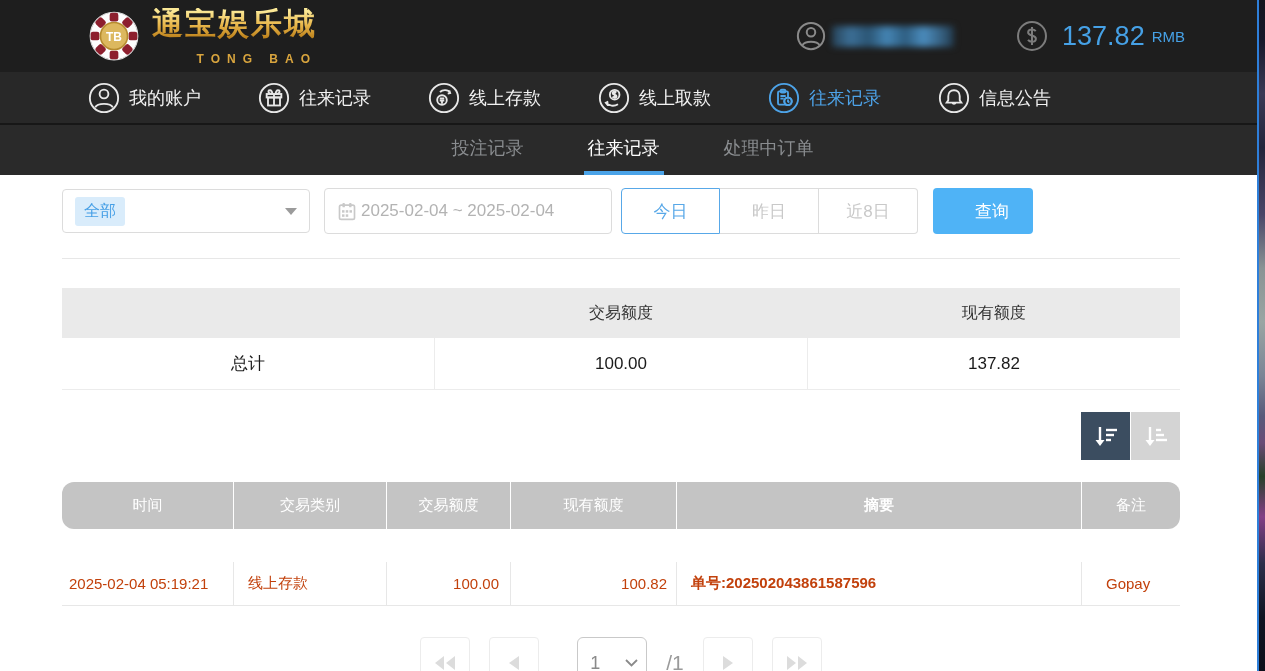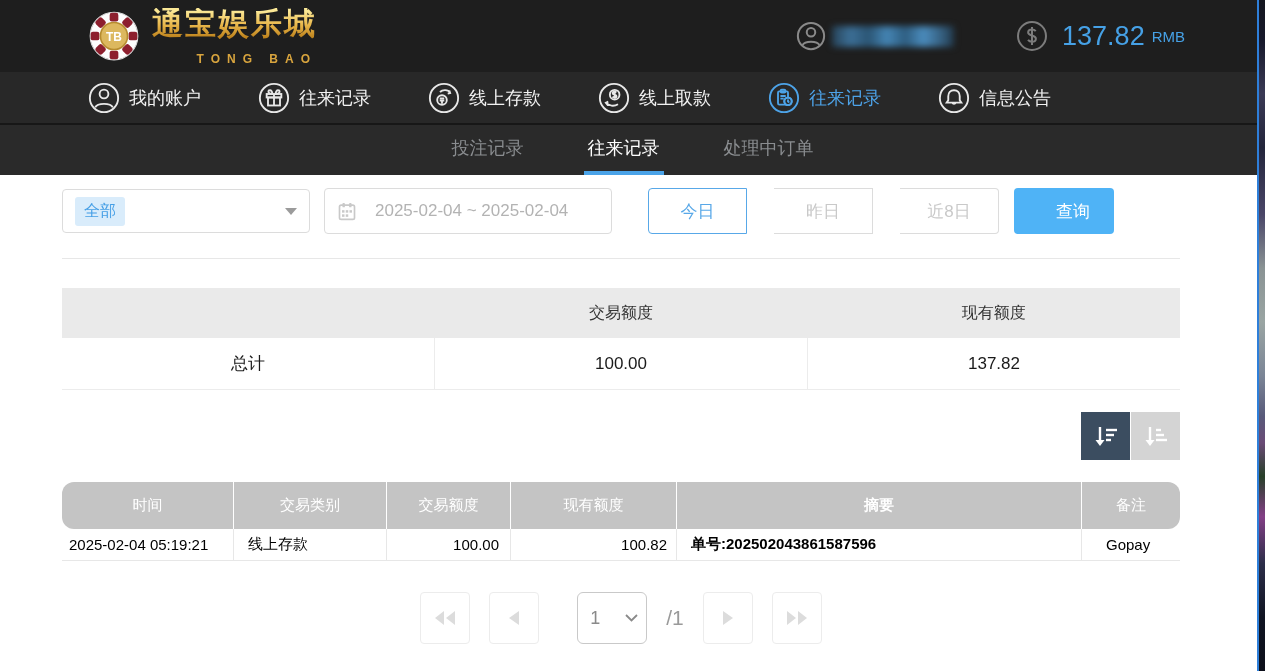--- a/index.html
+++ b/index.html
@@ -52,26 +52,26 @@
   
   .content { padding:13px 85px 0 62px; }
 
   .filter-row { display:flex; align-items:center; height:46px; }
   .type-select { width:248px; height:44px; border:1px solid #dcdcdc; border-radius:4px;
     display:flex; align-items:center; padding:0 12px; position:relative; cursor:pointer; }
   .type-token { background:#d9ecfb; color:#459fe6; font-size:16px; padding:4px 9px; border-radius:3px; }
   .caret-down { margin-left:auto; width:0; height:0; border-left:6px solid transparent;
     border-right:6px solid transparent; border-top:7px solid #9b9b9b; }
   .date-box { width:288px; height:46px; border:1px solid #dcdcdc; border-radius:4px;
-    margin-left:14px; display:flex; align-items:center; padding:0 12px; gap:18px;
+    margin-left:14px; display:flex; align-items:center; padding:0 12px; gap:4px;
     color:#b3b3b3; font-size:17px; cursor:pointer; }
   .cal-icon { color:#c9c9c9; display:flex; }
   .quick-group { display:flex; margin-left:9px; }
   .quick-btn { width:99px; height:46px; background:#fff; border:1px solid #dcdcdc;
-    color:#c9c9c9; font-size:17px; display:flex; align-items:center; justify-content:center; cursor:pointer;margin-left:27px; }
+    color:#c9c9c9; font-size:17px; display:flex; align-items:center; justify-content:center; cursor:pointer; }
   .quick-btn:first-child { border-radius:4px 0 0 4px; }
   .quick-btn:last-child { border-radius:0 4px 4px 0; }
   .quick-btn + .quick-btn { border-left:none; }
   .quick-btn.active { border:1px solid #58a8e8; color:#58a8e8; position:relative; z-index:1; }
   .search-btn { width:100px; height:46px; margin-left:15px; background:#4fb3f6; border:none;
     border-radius:4px; color:#fff; font-size:17px; cursor:pointer;padding-left:18px; }
 
   .divider { border:none; border-top:1px solid #e7e7e7; margin-top:24px; }
 
   
@@ -89,21 +89,21 @@
   .sort-btn { width:49px; height:48px; display:flex; align-items:center; justify-content:center;
     cursor:pointer; }
   .sort-btn.desc { background:#3b4d60; }
   .sort-btn.asc { background:#d4d4d4; }
 
   
   .rec-table { margin-top:22px; font-size:15px; }
   .rec-head { display:flex; background:#c4c4c4; height:47px; color:#fff;border-radius:12px; }
   .rec-head > div { display:flex; align-items:center; justify-content:center; }
   .rec-head > div + div { border-left:1px solid #fff; }
-  .rec-row { display:flex; height:32px; border-bottom:1px solid #e7e7e7; color:#000000; }
+  .rec-row { display:flex; height:44px; border-bottom:1px solid #e7e7e7; color:#c2410c;margin-top:33px; }
   .rec-row > div { display:flex; align-items:center; }
   .rec-row > div + div { border-left:1px solid #e7e7e7; }
   .c-time { width:171px; } .c-type { width:153px; } .c-amt { width:124px; }
   .c-bal { width:166px; } .c-sum { width:405px;font-weight:bold; } .c-note { width:99px; }
   .rec-row .c-time { padding-left:7px; }
   .rec-row .c-type { padding-left:14px; }
   .rec-row .c-amt { justify-content:flex-end; padding-right:11px; }
   .rec-row .c-bal { justify-content:flex-end; padding-right:9px; }
   .rec-row .c-sum { padding-left:14px; }
   .rec-row .c-note { padding-left:24px; }

